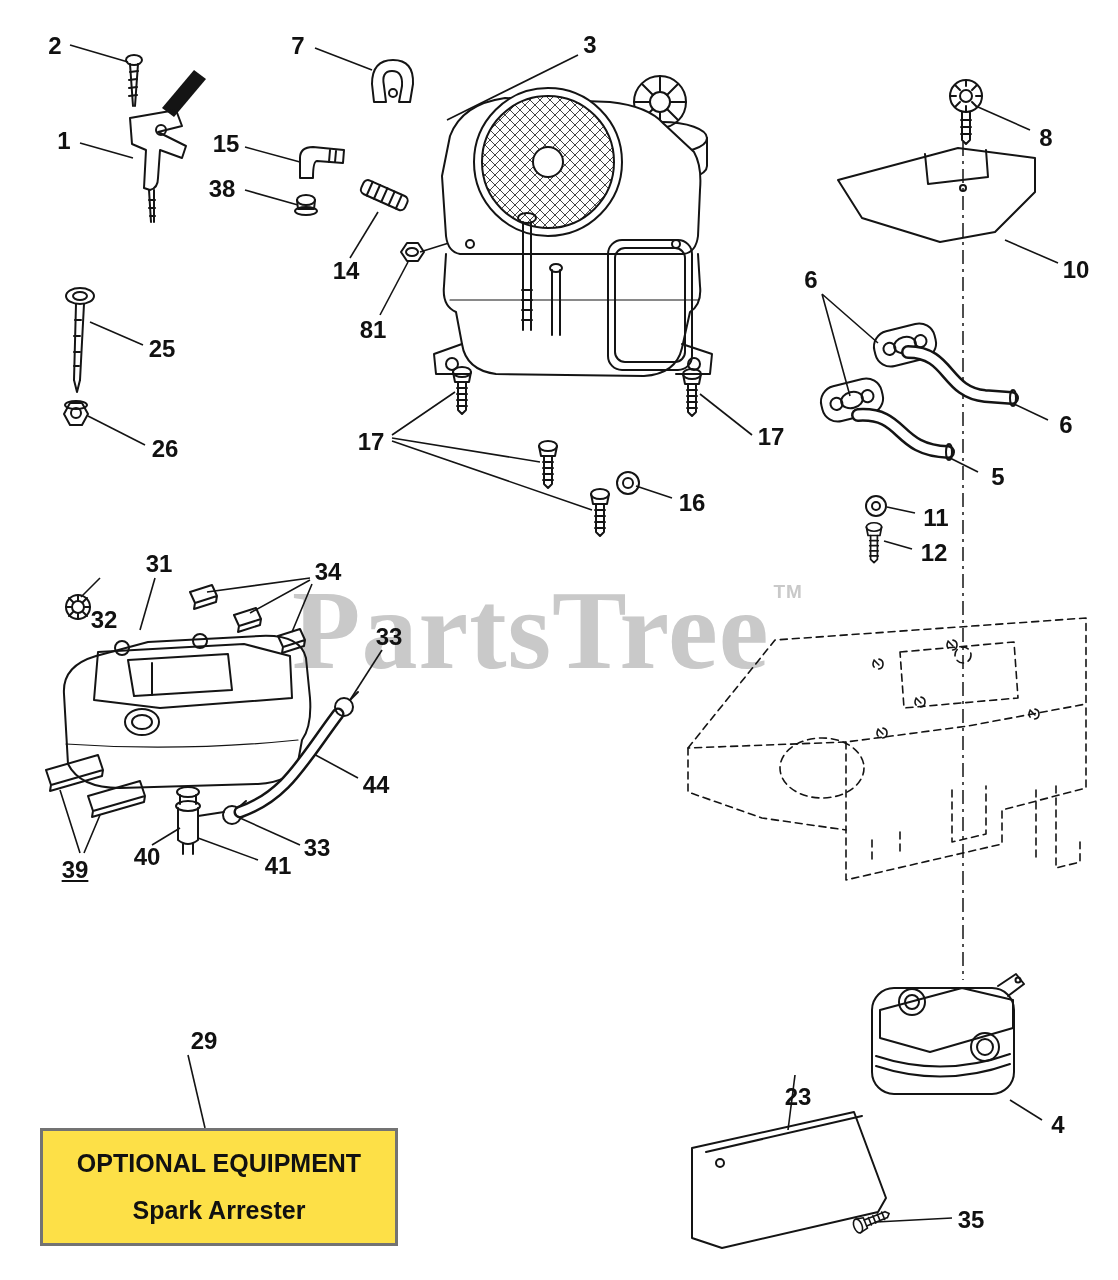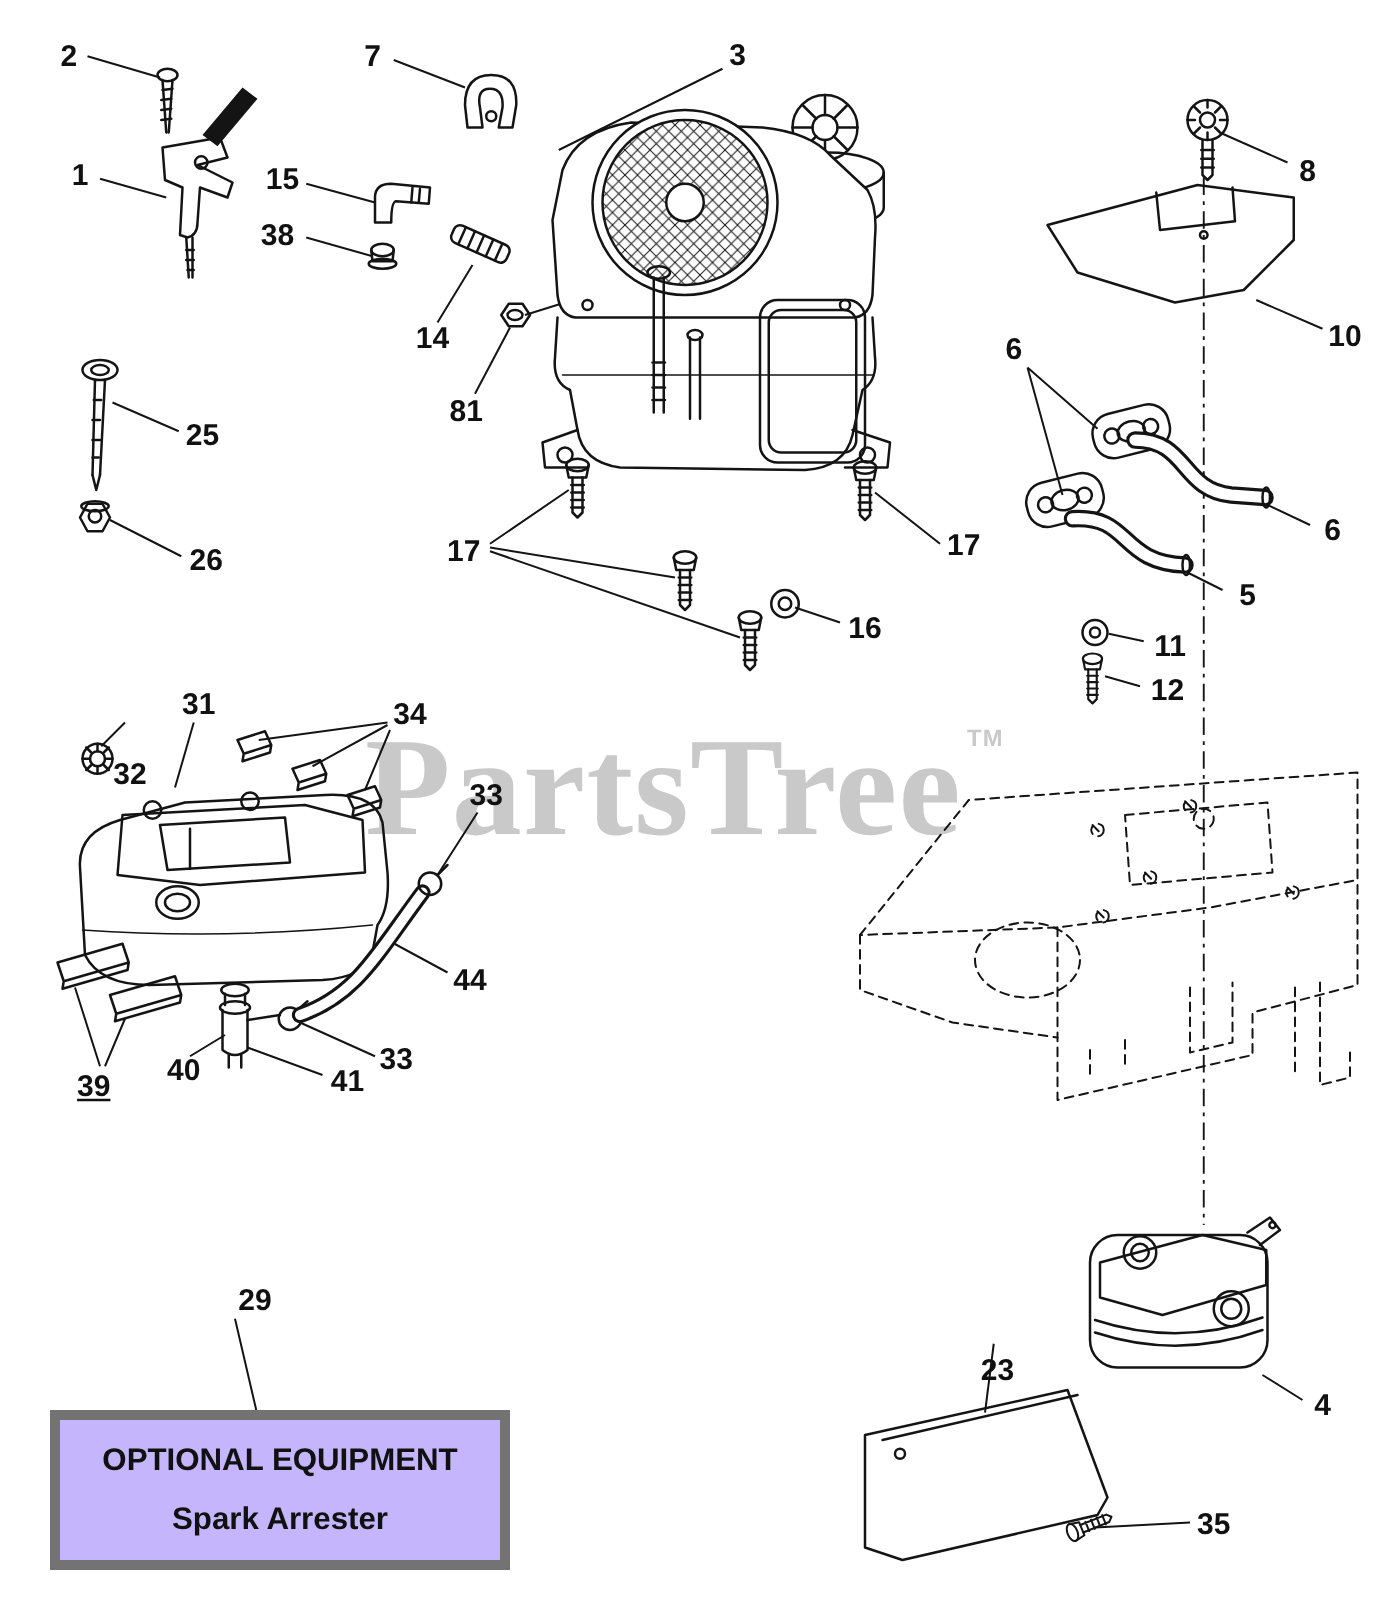--- a/index.html
+++ b/index.html
@@ -6,23 +6,23 @@
   .canvas{position:relative;width:1118px;height:1280px;background:#fff;overflow:hidden;
           font-family:"Liberation Sans",sans-serif;}
   .watermark{position:absolute;left:292px;top:574px;z-index:1;color:#c9c9c9;
              font-family:"Liberation Serif",serif;font-weight:700;font-size:112px;
              line-height:1;letter-spacing:1px;white-space:nowrap;user-select:none;}
   .watermark .tm{font-size:19px;font-weight:700;vertical-align:top;position:relative;top:8px;left:4px;
                  font-family:"Liberation Sans",sans-serif;text-align:center;}
   svg.art{position:absolute;left:0;top:0;z-index:2;}
   .callouts{position:absolute;left:0;top:0;width:100%;height:100%;z-index:3;pointer-events:none;}
   .callout{position:absolute;transform:translate(-50%,-50%);font-weight:700;font-size:24px;color:#111;}
-  .oe-box{position:absolute;left:40px;top:1128px;width:352px;height:112px;border:8px solid #737373;
+  .oe-box{position:absolute;left:40px;top:1128px;width:352px;height:112px;border:3px solid #737373;
           z-index:4;display:flex;flex-direction:column;align-items:center;justify-content:space-evenly;
-          background:#c4b5fd;}
+          background:#fde047;}
   .oe-line{font-weight:700;font-size:25px;color:#111;}
 </style>
 </head>
 <body>
 
 <div class="canvas">
 
   <div class="watermark"><span>PartsTree</span><span class="tm">TM</span></div>
 
   <svg class="art" width="1118" height="1280" viewBox="0 0 1118 1280">

